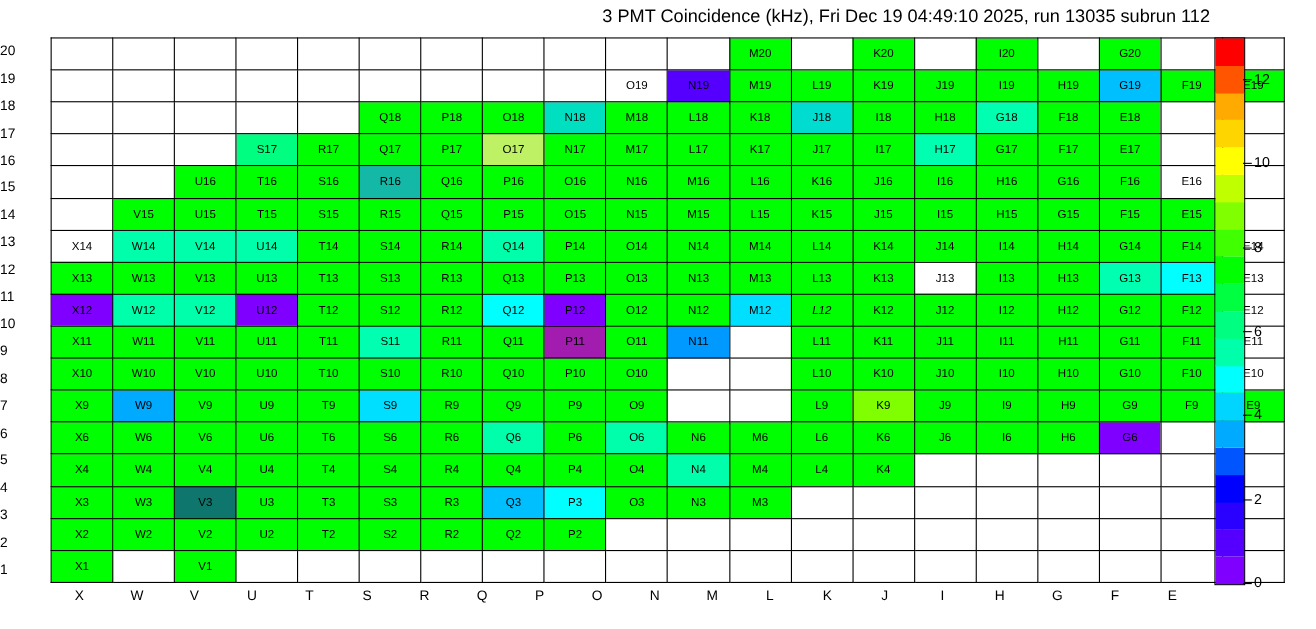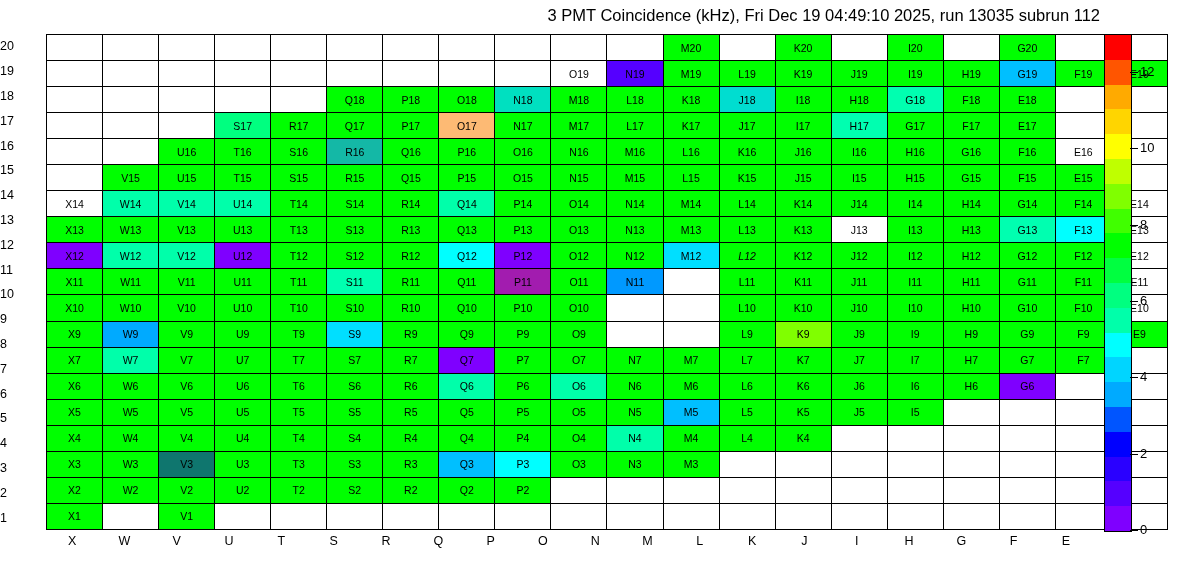--- a/index.html
+++ b/index.html
@@ -120,21 +120,21 @@
             <td class="none"></td>
           </tr>
           <tr>
             <td class="none"></td>
             <td class="none"></td>
             <td class="none"></td>
             <td class="cell" style="background: rgb(0, 255, 128);">S17</td>
             <td class="cell" style="background: rgb(0, 255, 0);">R17</td>
             <td class="cell" style="background: rgb(0, 255, 0);">Q17</td>
             <td class="cell" style="background: rgb(0, 255, 0);">P17</td>
-            <td class="cell" style="background: #fdba74;">O17</td>
+            <td class="cell" style="background: #bef264;">O17</td>
             <td class="cell" style="background: rgb(0, 255, 0);">N17</td>
             <td class="cell" style="background: rgb(0, 255, 0);">M17</td>
             <td class="cell" style="background: rgb(0, 255, 0);">L17</td>
             <td class="cell" style="background: rgb(0, 255, 0);">K17</td>
             <td class="cell" style="background: rgb(0, 255, 0);">J17</td>
             <td class="cell" style="background: rgb(0, 255, 0);">I17</td>
             <td class="cell" style="background: rgb(0, 255, 176);">H17</td>
             <td class="cell" style="background: rgb(0, 255, 0);">G17</td>
             <td class="cell" style="background: rgb(0, 255, 0);">F17</td>
             <td class="cell" style="background: rgb(0, 255, 0);">E17</td>
@@ -311,82 +311,38 @@
             <td class="cell" style="background: rgb(0, 255, 0);">L9</td>
             <td class="cell" style="background: rgb(128, 255, 0);">K9</td>
             <td class="cell" style="background: rgb(0, 255, 0);">J9</td>
             <td class="cell" style="background: rgb(0, 255, 0);">I9</td>
             <td class="cell" style="background: rgb(0, 255, 0);">H9</td>
             <td class="cell" style="background: rgb(0, 255, 0);">G9</td>
             <td class="cell" style="background: rgb(0, 255, 0);">F9</td>
             <td class="cell" style="background: rgb(0, 255, 0);">E9</td>
           </tr>
           <tr>
-            <td class="cell" style="background: rgb(0, 255, 0);">X7</td>
-            <td class="cell" style="background: rgb(0, 255, 170);">W7</td>
-            <td class="cell" style="background: rgb(0, 255, 0);">V7</td>
-            <td class="cell" style="background: rgb(0, 255, 0);">U7</td>
-            <td class="cell" style="background: rgb(0, 255, 0);">T7</td>
-            <td class="cell" style="background: rgb(0, 255, 0);">S7</td>
-            <td class="cell" style="background: rgb(0, 255, 0);">R7</td>
-            <td class="cell" style="background: rgb(127, 0, 255);">Q7</td>
-            <td class="cell" style="background: rgb(0, 255, 0);">P7</td>
-            <td class="cell" style="background: rgb(0, 255, 0);">O7</td>
-            <td class="cell" style="background: rgb(0, 255, 0);">N7</td>
-            <td class="cell" style="background: rgb(0, 255, 0);">M7</td>
-            <td class="cell" style="background: rgb(0, 255, 0);">L7</td>
-            <td class="cell" style="background: rgb(0, 255, 0);">K7</td>
-            <td class="cell" style="background: rgb(0, 255, 0);">J7</td>
-            <td class="cell" style="background: rgb(0, 255, 0);">I7</td>
-            <td class="cell" style="background: rgb(0, 255, 0);">H7</td>
-            <td class="cell" style="background: rgb(0, 255, 0);">G7</td>
-            <td class="cell" style="background: rgb(0, 255, 0);">F7</td>
-            <td class="none"></td>
-          </tr>
-          <tr>
             <td class="cell" style="background: rgb(0, 255, 0);">X6</td>
             <td class="cell" style="background: rgb(0, 255, 0);">W6</td>
             <td class="cell" style="background: rgb(0, 255, 0);">V6</td>
             <td class="cell" style="background: rgb(0, 255, 0);">U6</td>
             <td class="cell" style="background: rgb(0, 255, 0);">T6</td>
             <td class="cell" style="background: rgb(0, 255, 0);">S6</td>
             <td class="cell" style="background: rgb(0, 255, 0);">R6</td>
             <td class="cell" style="background: rgb(0, 255, 170);">Q6</td>
             <td class="cell" style="background: rgb(0, 255, 0);">P6</td>
             <td class="cell" style="background: rgb(0, 255, 170);">O6</td>
             <td class="cell" style="background: rgb(0, 255, 0);">N6</td>
             <td class="cell" style="background: rgb(0, 255, 0);">M6</td>
             <td class="cell" style="background: rgb(0, 255, 0);">L6</td>
             <td class="cell" style="background: rgb(0, 255, 0);">K6</td>
             <td class="cell" style="background: rgb(0, 255, 0);">J6</td>
             <td class="cell" style="background: rgb(0, 255, 0);">I6</td>
             <td class="cell" style="background: rgb(0, 255, 0);">H6</td>
             <td class="cell" style="background: rgb(127, 0, 255);">G6</td>
-            <td class="none"></td>
-            <td class="none"></td>
-          </tr>
-          <tr>
-            <td class="cell" style="background: rgb(0, 255, 0);">X5</td>
-            <td class="cell" style="background: rgb(0, 255, 0);">W5</td>
-            <td class="cell" style="background: rgb(0, 255, 0);">V5</td>
-            <td class="cell" style="background: rgb(0, 255, 0);">U5</td>
-            <td class="cell" style="background: rgb(0, 255, 0);">T5</td>
-            <td class="cell" style="background: rgb(0, 255, 0);">S5</td>
-            <td class="cell" style="background: rgb(0, 255, 0);">R5</td>
-            <td class="cell" style="background: rgb(0, 255, 0);">Q5</td>
-            <td class="cell" style="background: rgb(0, 255, 0);">P5</td>
-            <td class="cell" style="background: rgb(0, 255, 0);">O5</td>
-            <td class="cell" style="background: rgb(0, 255, 0);">N5</td>
-            <td class="cell" style="background: rgb(0, 191, 255);">M5</td>
-            <td class="cell" style="background: rgb(0, 255, 0);">L5</td>
-            <td class="cell" style="background: rgb(0, 255, 0);">K5</td>
-            <td class="cell" style="background: rgb(0, 255, 0);">J5</td>
-            <td class="cell" style="background: rgb(0, 255, 0);">I5</td>
-            <td class="none"></td>
-            <td class="none"></td>
             <td class="none"></td>
             <td class="none"></td>
           </tr>
           <tr>
             <td class="cell" style="background: rgb(0, 255, 0);">X4</td>
             <td class="cell" style="background: rgb(0, 255, 0);">W4</td>
             <td class="cell" style="background: rgb(0, 255, 0);">V4</td>
             <td class="cell" style="background: rgb(0, 255, 0);">U4</td>
             <td class="cell" style="background: rgb(0, 255, 0);">T4</td>
             <td class="cell" style="background: rgb(0, 255, 0);">S4</td>

